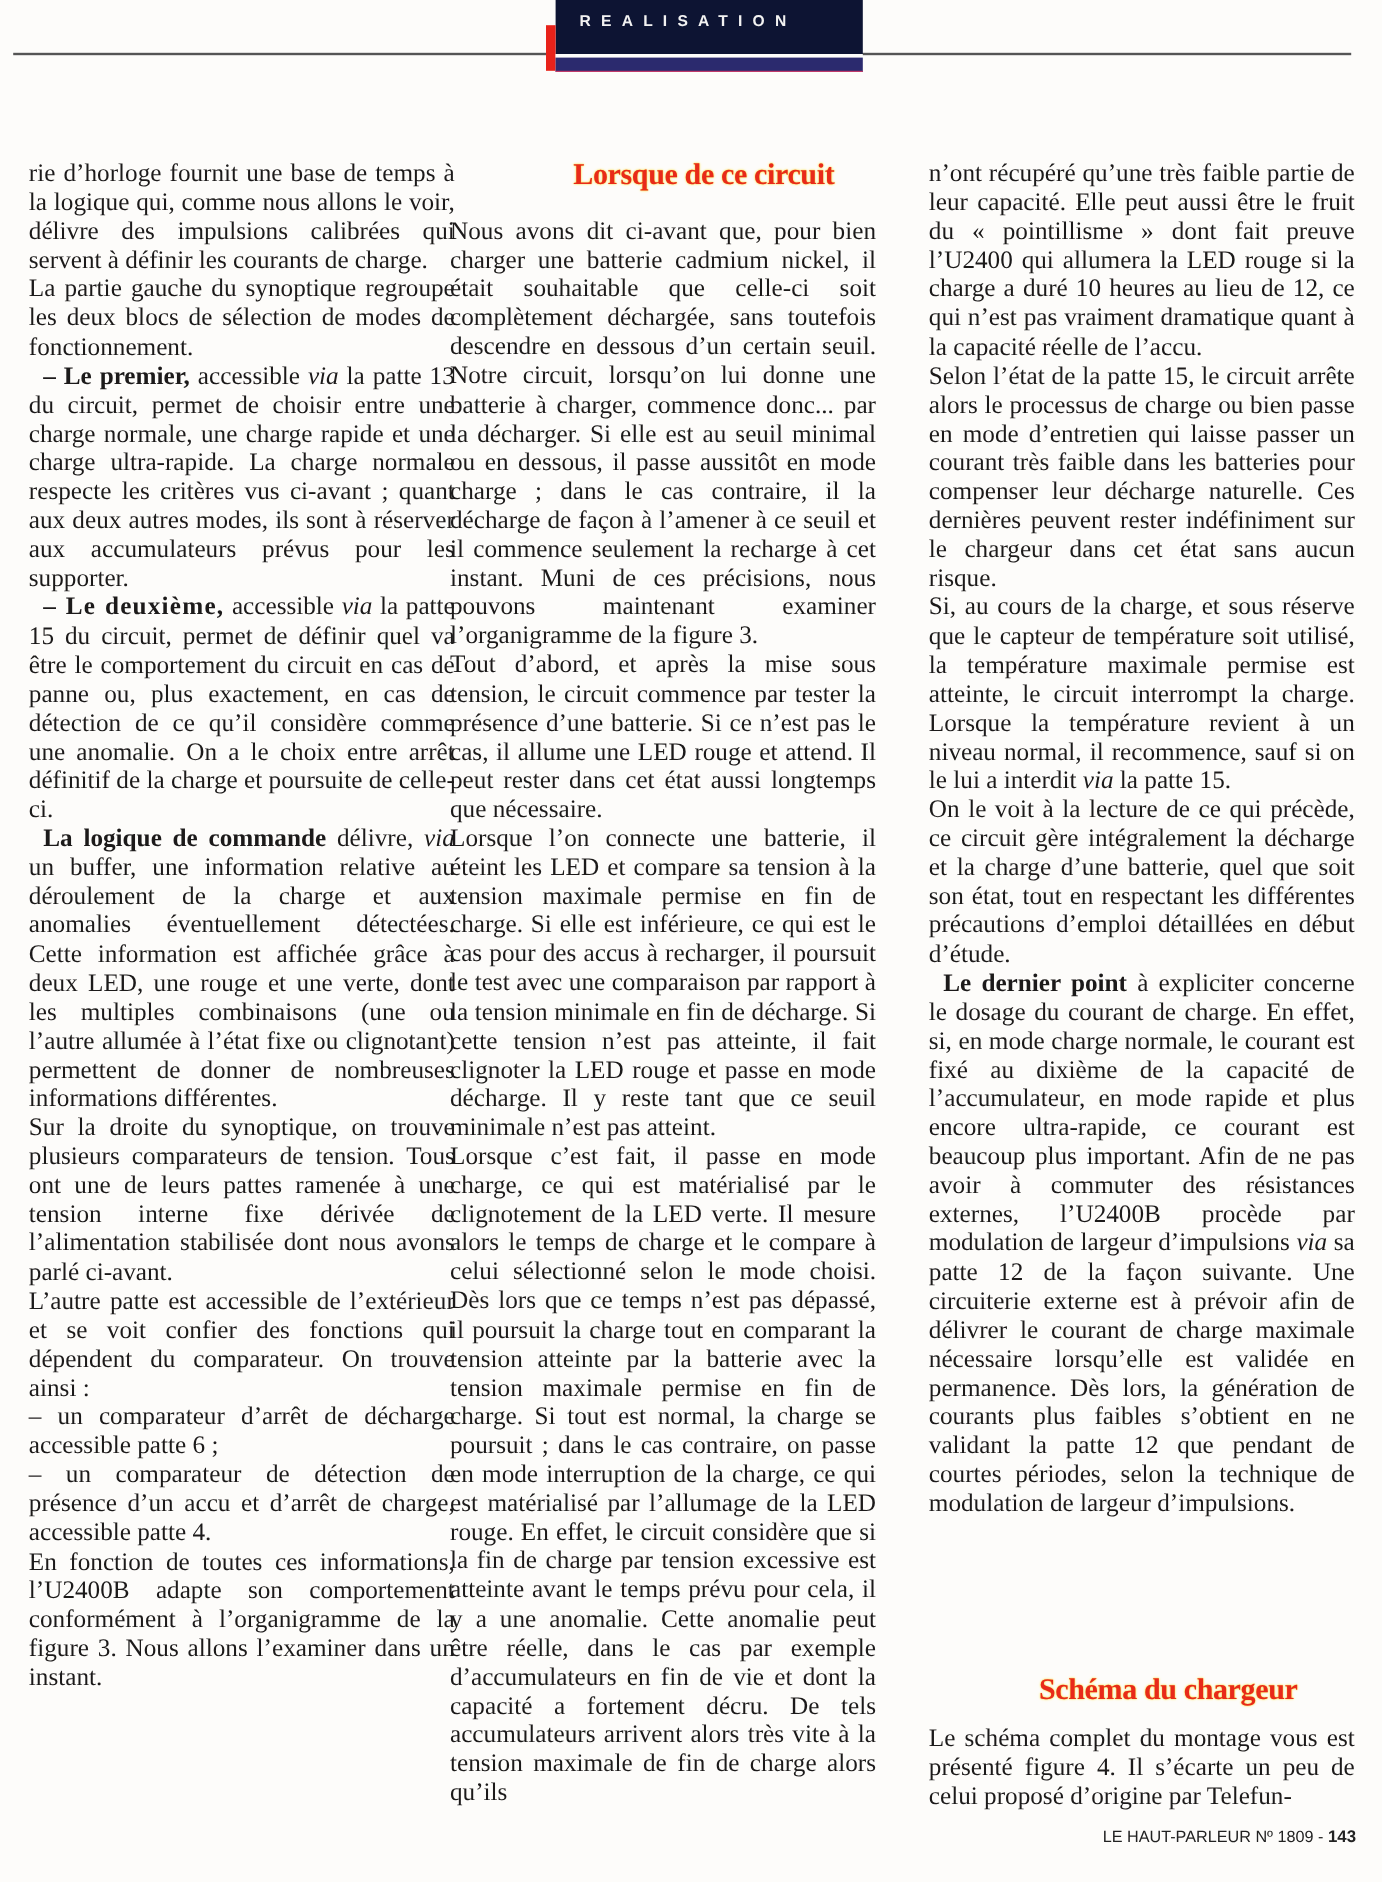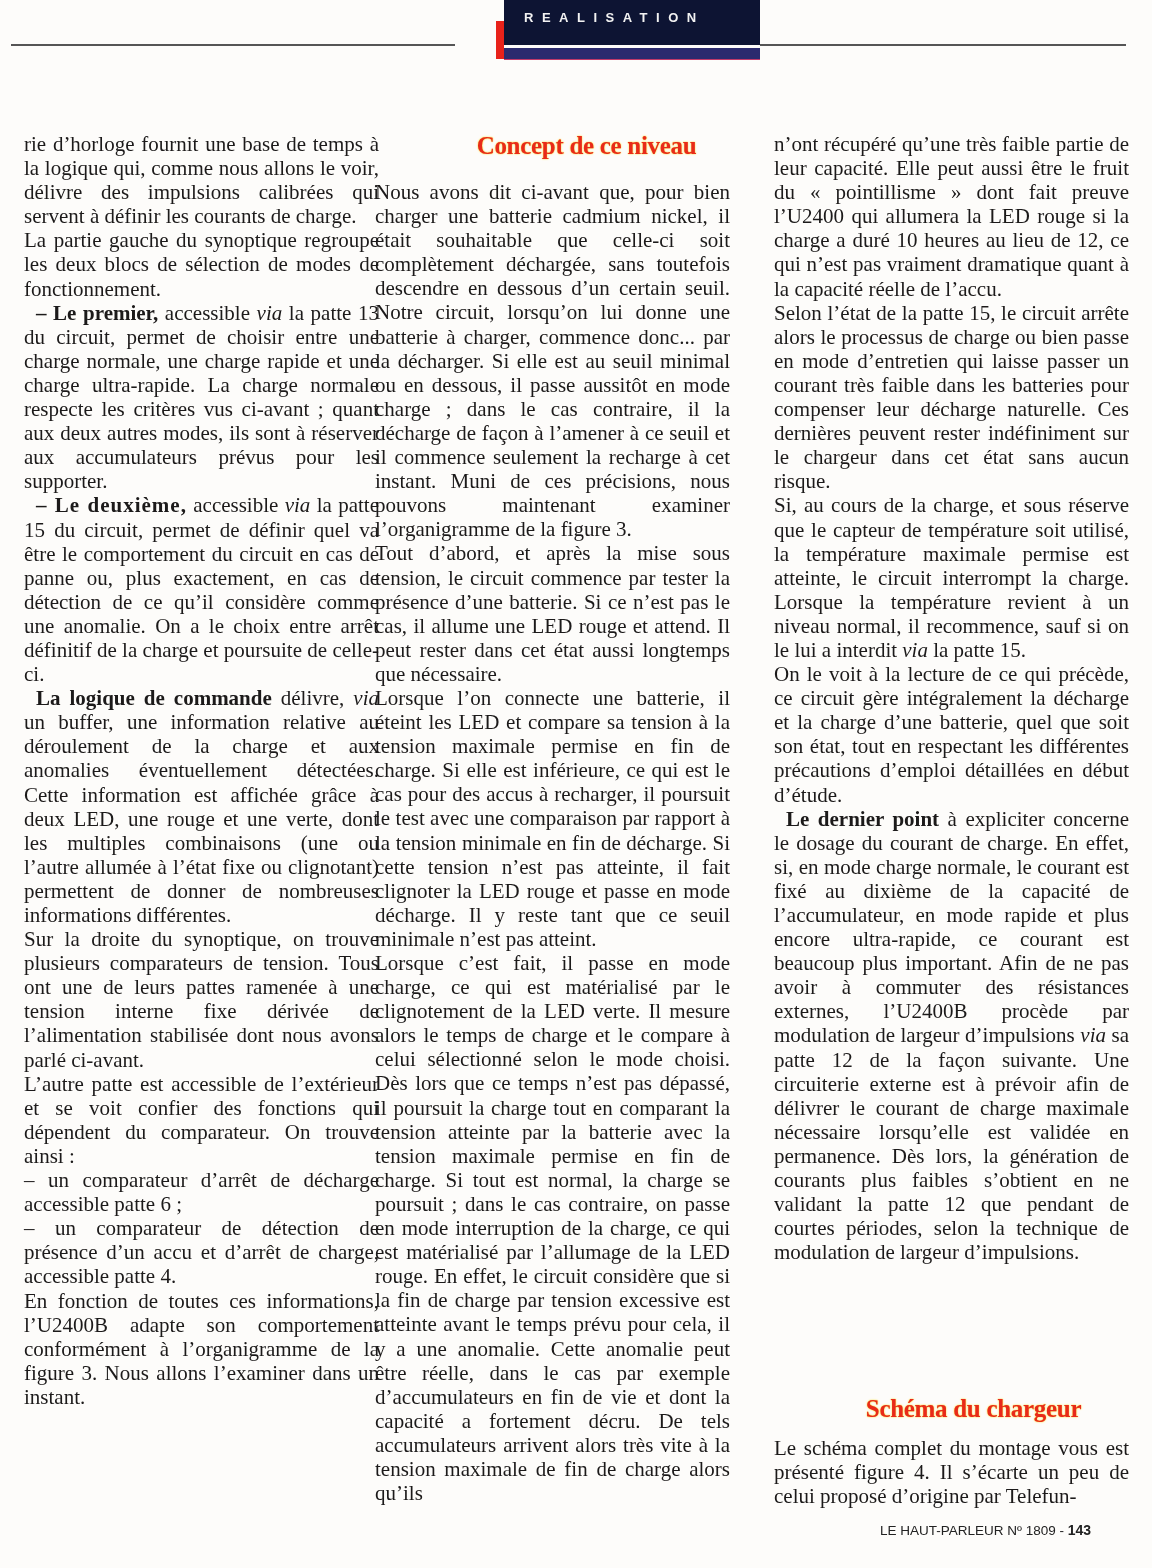--- a/index.html
+++ b/index.html
@@ -7,21 +7,21 @@
       width: 1152px; height: 1568px; position: relative; overflow: hidden;
       background: #fdfcfa; color: #1c1a1a;
       font-family: "Liberation Serif", "DejaVu Serif", serif;
     }
     .rule {
       position: absolute; top: 44px; height: 2px; background: #555;
     }
     .rule.right { left: 718px; width: 408px; }
     .rule.leftfull { left: 11px; width: 196px; }
     .banner-wrap {
-      position: absolute; left: 455px; top: 0; width: 264px; height: 63px; margin-left: 41px;
+      position: absolute; left: 455px; top: 0; width: 264px; height: 63px;
     }
     .banner-dark {
       position: absolute; left: 8px; top: 0; width: 256px; height: 45px; background: #0d1433;
     }
     .banner-text {
       position: absolute; left: 8px; top: 10px; width: 256px; text-align: left;
       padding-left: 20px; box-sizing: border-box;
       font-family: "Liberation Sans", "DejaVu Sans", sans-serif; font-weight: bold;
       font-size: 13px; letter-spacing: 8.5px; color: #f2f2f2;
     }
@@ -48,21 +48,21 @@
       font-size: 25px; text-align: center;
       text-shadow: 0 0 2px #f9e04a, 0 0 1px #f9e04a;
       letter-spacing: -0.3px;
     }
     .heading-1 { left: 399px; top: 132px; width: 375px; }
     .heading-2 { left: 796px; top: 1395px; width: 355px; }
     .col-3b { left: 774px; top: 1436px; }
     b { font-weight: bold; margin-left: 12px; }
     i { font-style: italic; }
     .footer {
-      position: absolute; left: 880px; top: 1522px; width: 250px; text-align: left;
+      position: absolute; left: 880px; top: 1522px; width: 250px; text-align: right;
       font-family: "Liberation Sans", "DejaVu Sans", sans-serif; font-size: 13.5px; color: #222;
     }
     .footer .num { font-weight: bold; font-size: 14px; }
   </style>
 </head>
 <body>
 
 <div class="rule leftfull" style="width:444px;"></div>
 <div class="rule right"></div>
 
@@ -80,21 +80,21 @@
   <p><b>– Le premier,</b><span> accessible </span><i>via</i><span> la patte 13 du circuit, permet de choisir entre une charge normale, une charge rapide et une charge ultra-rapide. La charge normale respecte les critères vus ci-avant ; quant aux deux autres modes, ils sont à réserver aux accumulateurs prévus pour les supporter.</span></p>
   <p><b style="letter-spacing:1px">– Le deuxième,</b><span> accessible </span><i>via</i><span> la patte 15 du circuit, permet de définir quel va être le comportement du circuit en cas de panne ou, plus exactement, en cas de détection de ce qu’il considère comme une anomalie. On a le choix entre arrêt définitif de la charge et poursuite de celle-ci.</span></p>
   <p><b>La logique de commande</b><span> délivre, </span><i>via</i><span> un buffer, une information relative au déroulement de la charge et aux anomalies éventuellement détectées. Cette information est affichée grâce à deux LED, une rouge et une verte, dont les multiples combinaisons (une ou l’autre allumée à l’état fixe ou clignotant) permettent de donner de nombreuses informations différentes.</span></p>
   <p>Sur la droite du synoptique, on trouve plusieurs comparateurs de tension. Tous ont une de leurs pattes ramenée à une tension interne fixe dérivée de l’alimentation stabilisée dont nous avons parlé ci-avant.</p>
   <p>L’autre patte est accessible de l’extérieur et se voit confier des fonctions qui dépendent du comparateur. On trouve ainsi :</p>
   <p>– un comparateur d’arrêt de décharge accessible patte 6 ;</p>
   <p>– un comparateur de détection de présence d’un accu et d’arrêt de charge, accessible patte 4.</p>
   <p>En fonction de toutes ces informations, l’U2400B adapte son comportement conformément à l’organigramme de la figure 3. Nous allons l’examiner dans un instant.</p>
 </div>
 
-<div class="heading heading-1">Concept de ce niveau</div>
+<div class="heading heading-1">Lorsque de ce circuit</div>
 
 <div class="col col-2">
   <p>Nous avons dit ci-avant que, pour bien charger une batterie cadmium nickel, il était souhaitable que celle-ci soit complètement déchargée, sans toutefois descendre en dessous d’un certain seuil. Notre circuit, lorsqu’on lui donne une batterie à charger, commence donc... par la décharger. Si elle est au seuil minimal ou en dessous, il passe aussitôt en mode charge ; dans le cas contraire, il la décharge de façon à l’amener à ce seuil et il commence seulement la recharge à cet instant. Muni de ces précisions, nous pouvons maintenant examiner l’organigramme de la figure 3.</p>
   <p>Tout d’abord, et après la mise sous tension, le circuit commence par tester la présence d’une batterie. Si ce n’est pas le cas, il allume une LED rouge et attend. Il peut rester dans cet état aussi longtemps que nécessaire.</p>
   <p>Lorsque l’on connecte une batterie, il éteint les LED et compare sa tension à la tension maximale permise en fin de charge. Si elle est inférieure, ce qui est le cas pour des accus à recharger, il poursuit le test avec une comparaison par rapport à la tension minimale en fin de décharge. Si cette tension n’est pas atteinte, il fait clignoter la LED rouge et passe en mode décharge. Il y reste tant que ce seuil minimale n’est pas atteint.</p>
   <p>Lorsque c’est fait, il passe en mode charge, ce qui est matérialisé par le clignotement de la LED verte. Il mesure alors le temps de charge et le compare à celui sélectionné selon le mode choisi. Dès lors que ce temps n’est pas dépassé, il poursuit la charge tout en comparant la tension atteinte par la batterie avec la tension maximale permise en fin de charge. Si tout est normal, la charge se poursuit ; dans le cas contraire, on passe en mode interruption de la charge, ce qui est matérialisé par l’allumage de la LED rouge. En effet, le circuit considère que si la fin de charge par tension excessive est atteinte avant le temps prévu pour cela, il y a une anomalie. Cette anomalie peut être réelle, dans le cas par exemple d’accumulateurs en fin de vie et dont la capacité a fortement décru. De tels accumulateurs arrivent alors très vite à la tension maximale de fin de charge alors qu’ils</p>
 </div>
 
 <div class="col col-3">
   <p>n’ont récupéré qu’une très faible partie de leur capacité. Elle peut aussi être le fruit du « pointillisme » dont fait preuve l’U2400 qui allumera la LED rouge si la charge a duré 10 heures au lieu de 12, ce qui n’est pas vraiment dramatique quant à la capacité réelle de l’accu.</p>

